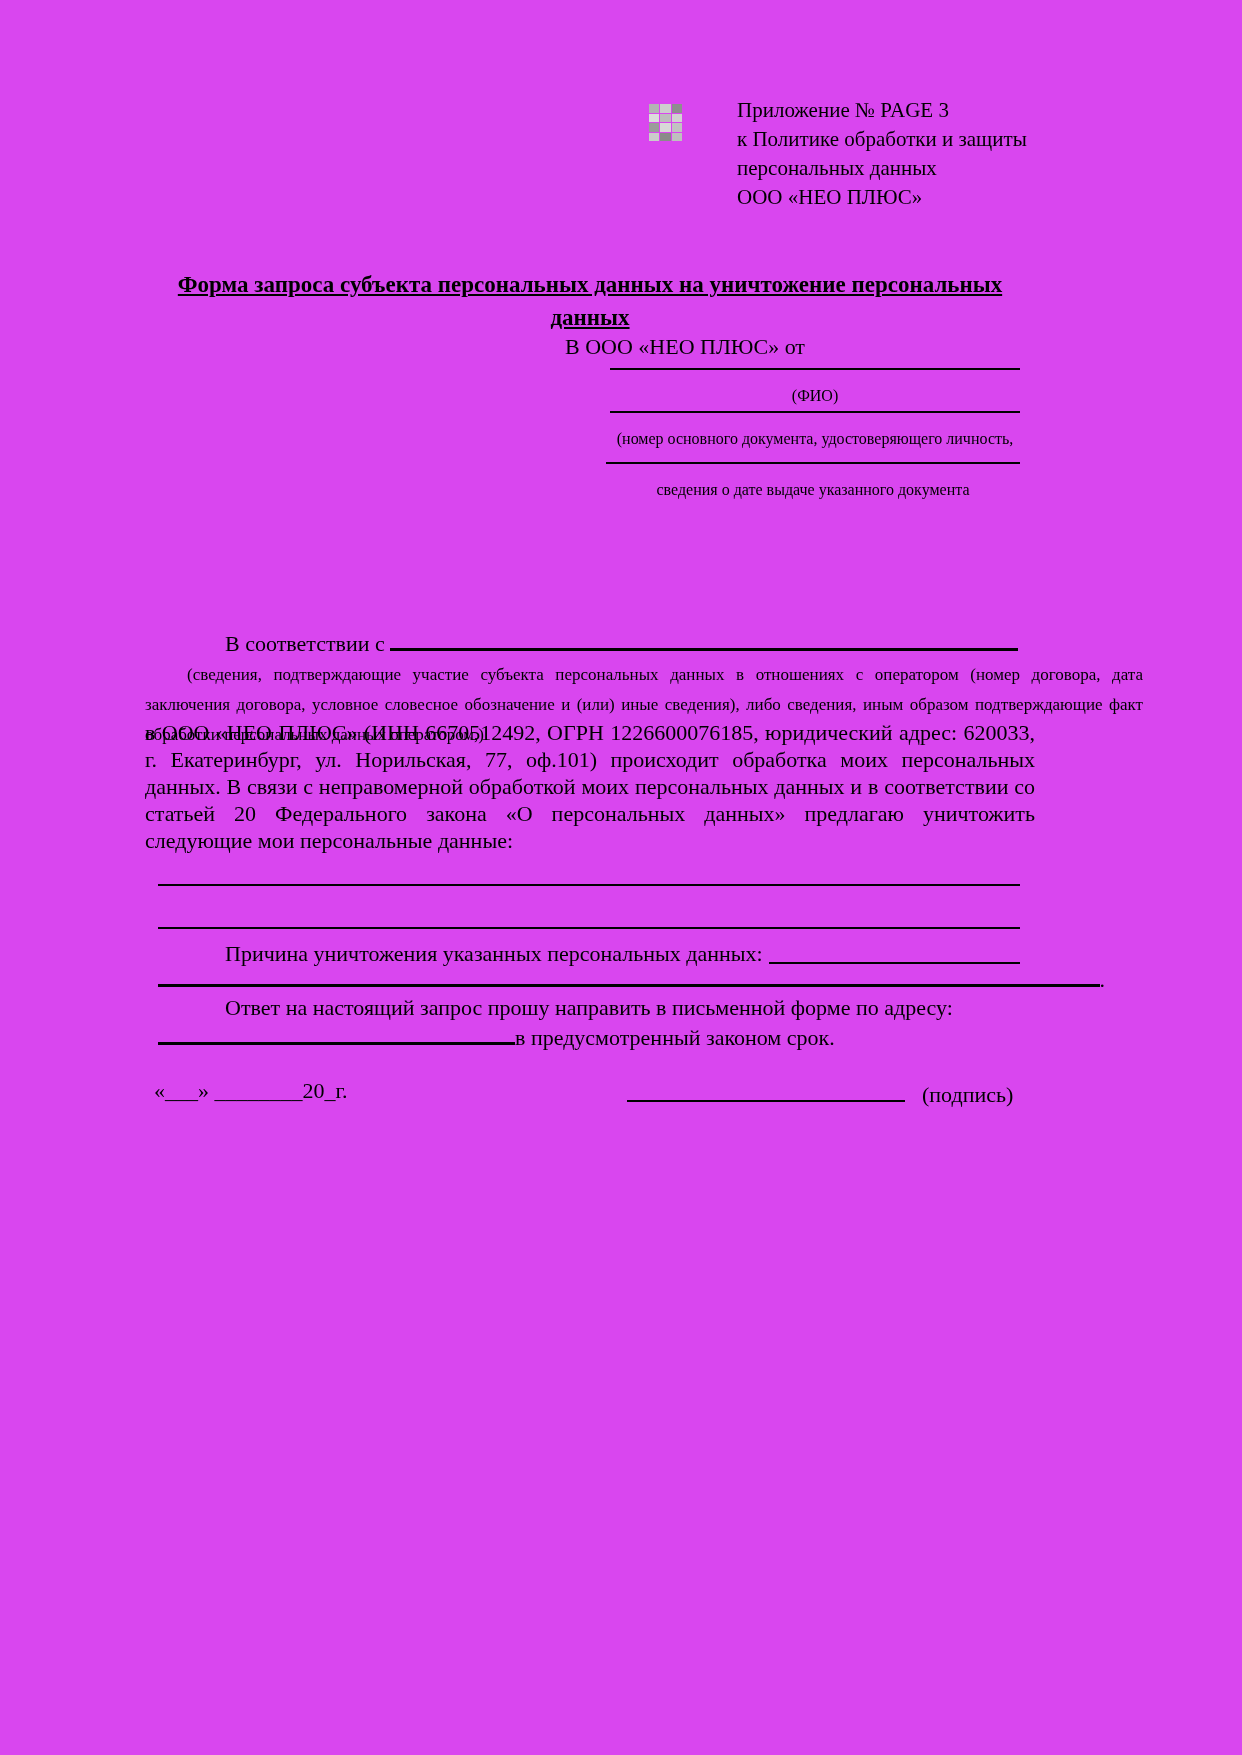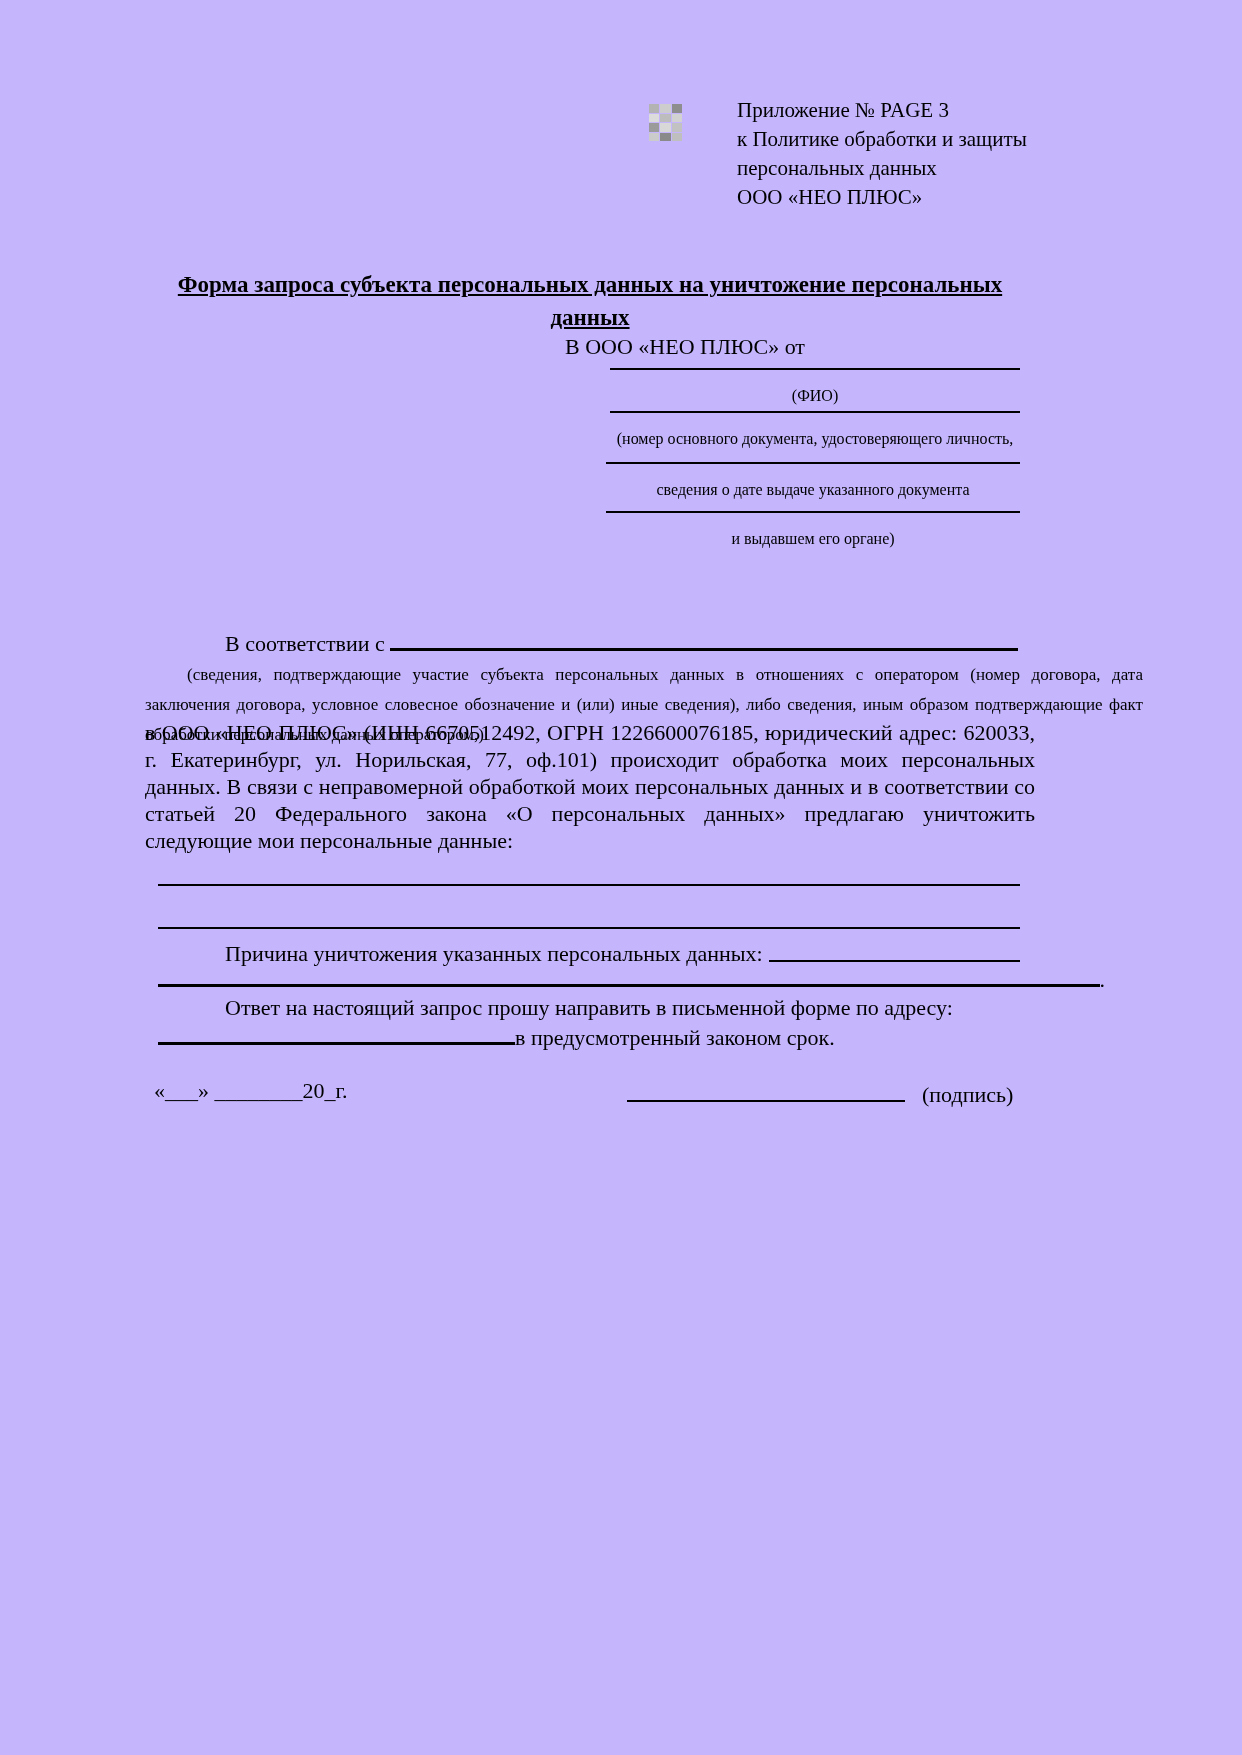--- a/index.html
+++ b/index.html
@@ -1,19 +1,19 @@
 <!DOCTYPE html>
 <html><head>
 <meta charset="utf-8">
 <style>
   html,body{margin:0;padding:0;background:#ffffff;}
   .page{
     position:relative;
     width:1242px;height:1755px;
-    background:#c4b5fd;color:#000;
+    background:#d946ef;color:#000;
     font-family:"Liberation Serif","DejaVu Serif",serif;
     overflow:hidden;
   }
   .abs{position:absolute;}
   
   .obj-icon{
     left:649px;top:104px;width:33px;height:37px;
     display:grid;grid-template-columns:repeat(3,1fr);grid-auto-rows:1fr;gap:1px;
   }
   .obj-icon i{display:block;}
@@ -31,21 +31,21 @@
   
   .accord{left:145px;top:629px;width:890px;font-size:22px;}
   .accord .indent{display:inline-block;width:80px;}
   .fill{display:inline-block;border-bottom:2px solid #000;height:0.85em;}
   .fill.bold{border-bottom-width:3px;}
   .note{left:145px;top:660px;width:998px;font-size:17px;line-height:30px;text-align:justify;text-indent:42px;}
   .body-par{left:145px;top:719px;width:890px;font-size:22px;line-height:27px;text-align:justify;}
   .blank-rule{border-top:2px solid #000;height:0;}
   .b1{left:158px;top:884px;width:862px;}
   .b2{left:158px;top:927px;width:862px;}
-  .reason{left:145px;top:941px;width:875px;font-size:22px;display:flex;align-items:flex-start;padding-left:80px;box-sizing:border-box;}
+  .reason{left:145px;top:941px;width:875px;font-size:22px;display:flex;align-items:center;padding-left:80px;box-sizing:border-box;}
   .reason .fill{flex:1;margin-left:6px;}
   .dotline{left:158px;top:962px;width:947px;font-size:22px;display:flex;align-items:baseline;}
   .dotline .fill{flex:1;border-bottom-width:3px;height:1em;}
   .resp1{left:145px;top:995px;width:890px;font-size:22px;text-indent:80px;}
   .resp2{left:158px;top:1020px;font-size:22px;display:flex;align-items:baseline;}
   .resp2 .fill{width:357px;border-bottom-width:3px;height:1em;}
   .date-line{left:144px;top:1078px;font-size:22px;margin-left:10px;}
   .sign{left:627px;top:1078px;font-size:22px;display:flex;align-items:baseline;gap:17px;}
   .sign .fill{width:278px;height:1em;}
 </style>
@@ -82,23 +82,20 @@
 
   <div class="abs field f1">
     <span>(ФИО)</span>
   </div>
   <div class="abs field f2">
     <span>(номер основного документа, удостоверяющего личность,</span>
   </div>
   <div class="abs field f3">
     <span>сведения о дате выдаче указанного документа</span>
   </div>
-  <div class="abs field f4">
-    <span>и выдавшем его органе)</span>
-  </div>
 
   <div class="abs accord">
     <span class="indent"></span><span>В соответствии с</span>
     <span class="fill bold" style="width:628px"></span>
   </div>
 
   <div class="abs note">(сведения, подтверждающие участие субъекта персональных данных в отношениях с оператором (номер договора, дата заключения договора, условное словесное обозначение и (или) иные сведения), либо сведения, иным образом подтверждающие факт обработки персональных данных оператором,)</div>
 
   <div class="abs body-par">в ООО «НЕО ПЛЮС» (ИНН 6670512492, ОГРН 1226600076185, юридический адрес: 620033, г. Екатеринбург, ул. Норильская, 77, оф.101) происходит обработка моих персональных данных. В связи с неправомерной обработкой моих персональных данных и в соответствии со статьей 20 Федерального закона «О персональных данных» предлагаю уничтожить следующие мои персональные данные:</div>
 

